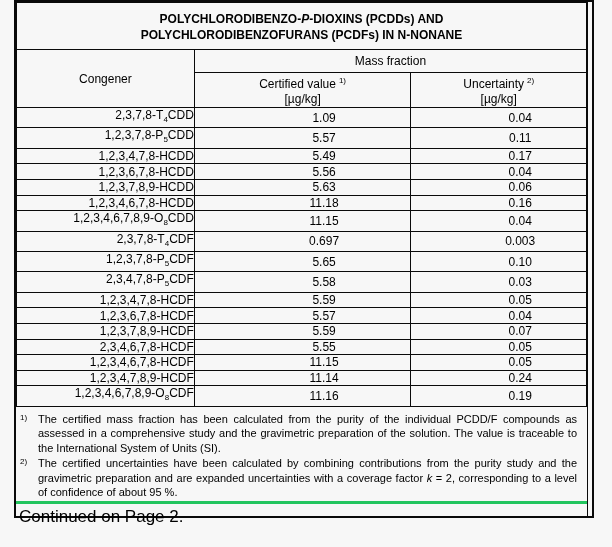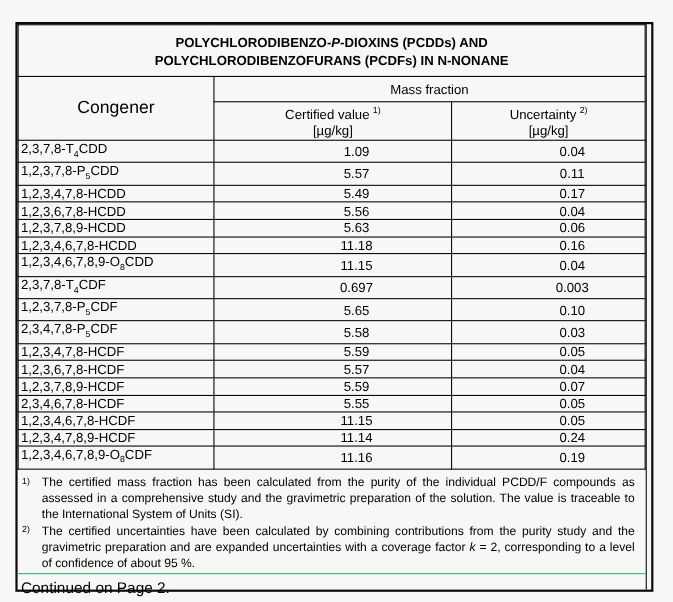--- a/index.html
+++ b/index.html
@@ -6,21 +6,21 @@
   html { background: #fff; }
   body {
     width: 612px; height: 547px; margin: 0;
     background: #f7f7f7;
     font-family: "Liberation Sans", sans-serif;
     color: #000;
     position: relative;
   }
   .table-frame {
     position: absolute;
-    left: 14px; top: 20px;
+    left: 14px; top: 0;
     width: 580px; height: 518px;
     border: 2px solid #0a0a0a;
   }
   .table-inner {
     height: 100%;
     margin-right: 4px;            
     border-right: 1px solid #0a0a0a;
     display: flex;
     flex-direction: column;
   }
@@ -38,21 +38,21 @@
   .title-cell {
     height: 47px;
     text-align: center;
     font-weight: bold;
     font-size: 12px;
     line-height: 16px;
     padding-top: 2px;
   }
   .congener-head {
     text-align: center;
-    font-size: 16px;
+    font-size: 12px;
   }
   .massfrac-head {
     height: 23px;
     text-align: center;
     font-size: 12px;
   }
   .subhead {
     height: 34px;
     text-align: center;
     font-size: 12px;
@@ -62,21 +62,21 @@
   .subhead sup {
     font-size: 8px;
     margin-left: 3px;
   }
   tbody td {
     height: 15.6px;
     font-size: 12px;
     line-height: 14px;
     padding-left: 43px;
   }
-  td.congener-cell { text-align: left; padding-left: 2px; }
+  td.congener-cell { text-align: right; padding-left: 2px; }
   td.congener-cell sub { font-size: 8px; }
   td.value-cell { text-align: center; }
   .footnotes {
     flex: 1;
     padding: 5px 0 0 0;
     font-size: 11px;
     line-height: 14.5px;
   }
   .footnote {
     display: flex;
@@ -92,22 +92,22 @@
     top: -1px;
   }
   .fn-text {
     flex: 1;
     text-align: justify;
   }
   .fn-text i, .title-cell i { font-style: italic; }
   .continued {
     flex: none;
     height: 26px;
-    border-top: 1px solid #22c55e;
-    font-size: 14px;
+    border-top: 3px solid #22c55e;
+    font-size: 17px;
     line-height: 25px;
     padding-left: 3px;
   }
 </style>
 </head>
 <body>
 
 <div class="table-frame">
   <div class="table-inner">
     <table>

